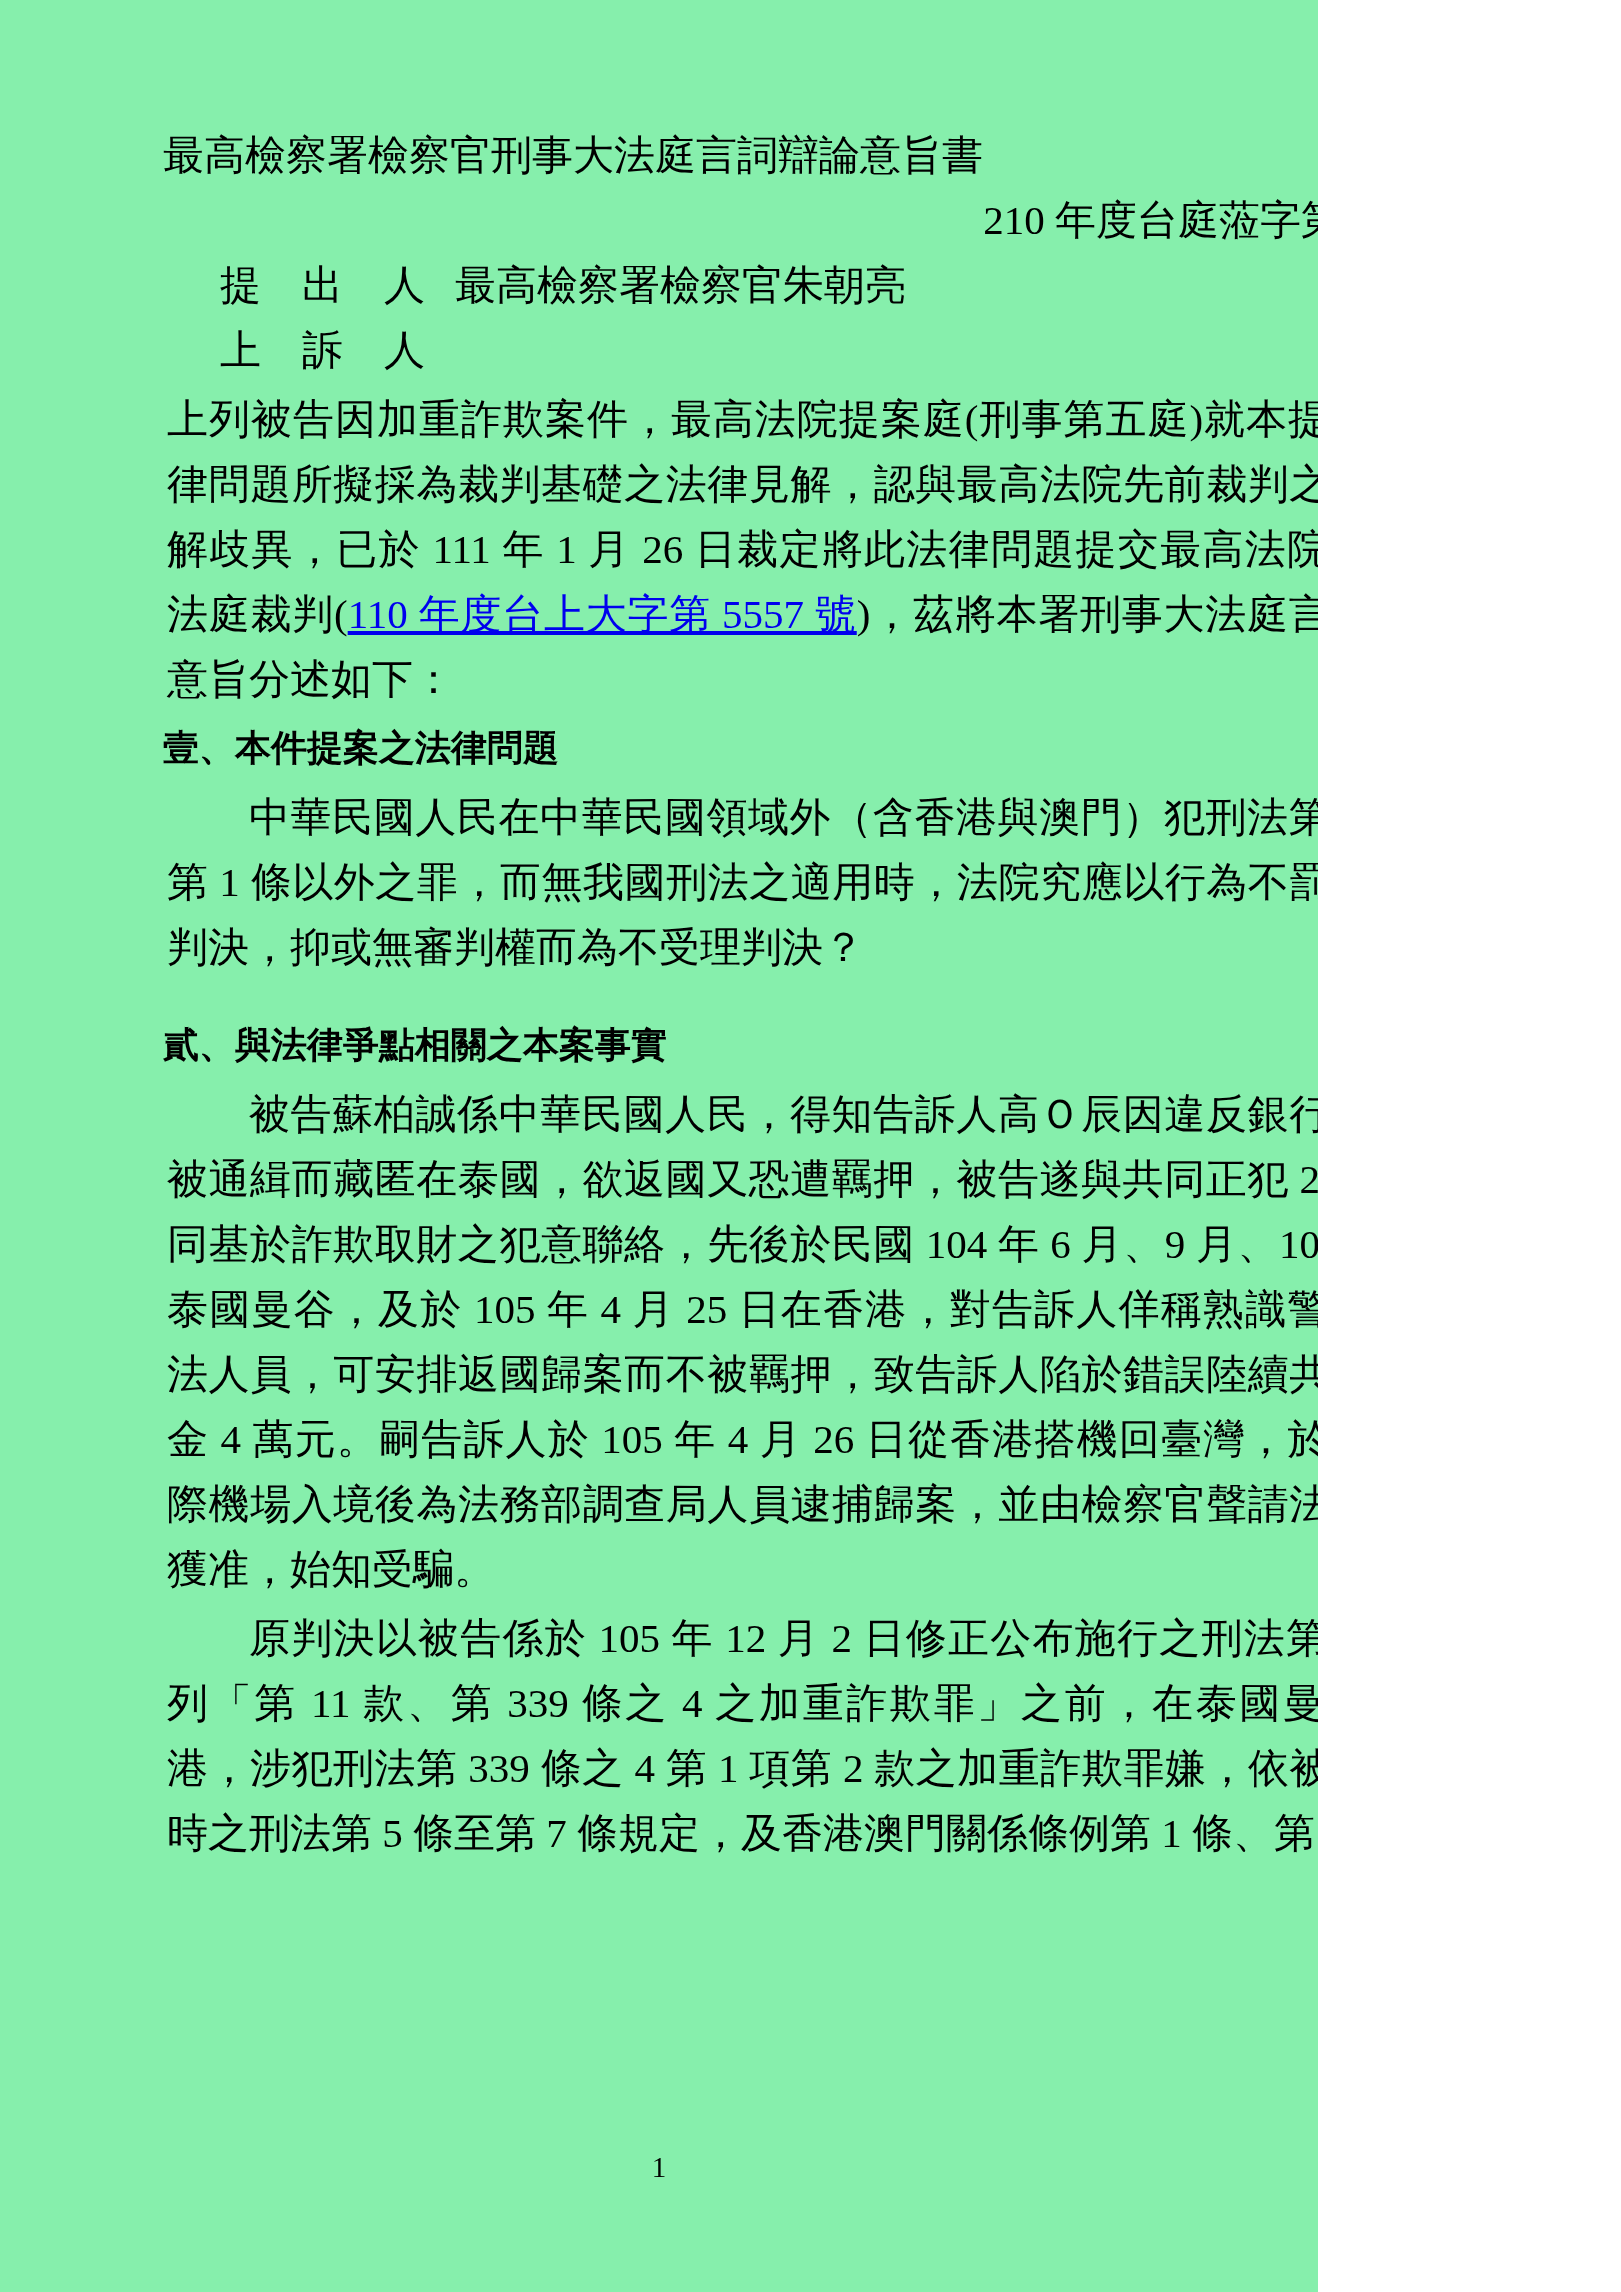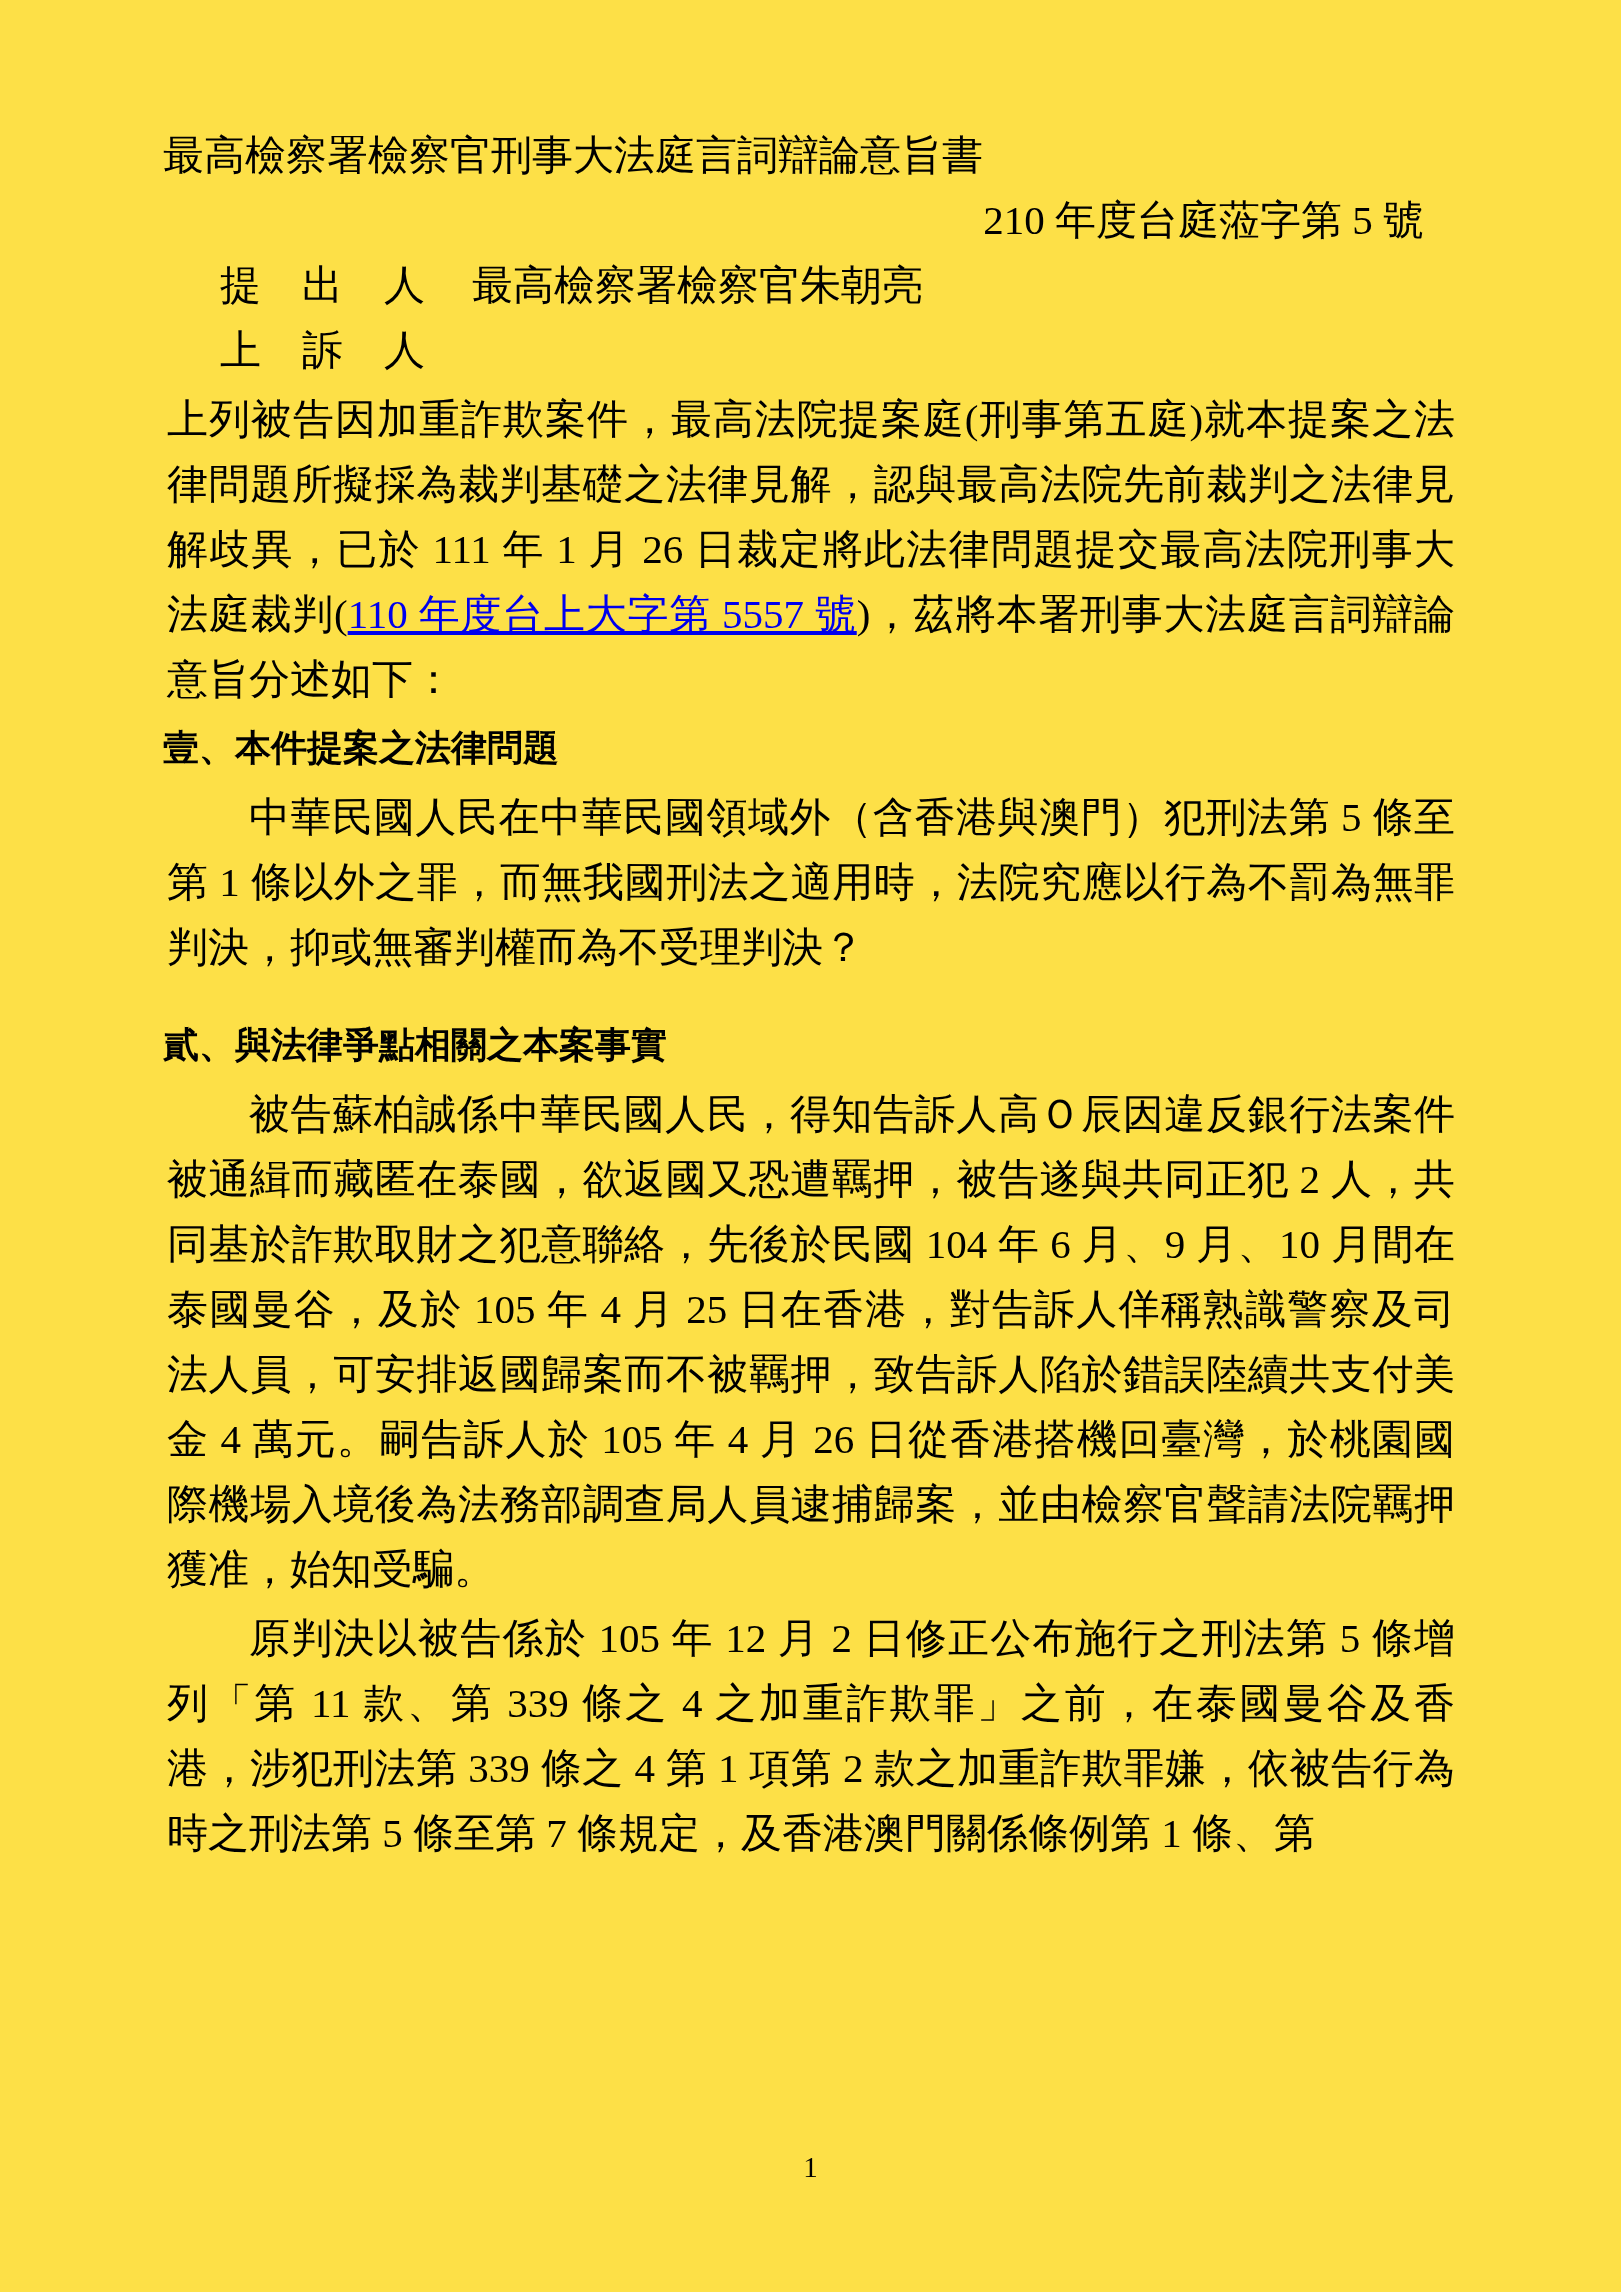--- a/index.html
+++ b/index.html
@@ -1,39 +1,39 @@
 <!DOCTYPE html>
 <html style="--link-color: #0000ee;"><head>
 <meta charset="utf-8">
 <style>
   * { box-sizing: border-box; }
   html, body { margin: 0; padding: 0; background: #ffffff; }
   .page {
     position: relative;
-    width: 1621px;
+    width: 1318px;
     height: 2293px;
-    background: #fde047;
+    background: #86efac;
     color: #000000;
     font-family: "Liberation Serif", "DejaVu Serif", serif;
     overflow: hidden;
   }
   .content {
     position: absolute;
     left: 163px;
     top: 123px;
     width: 1296px;
     font-size: 41px;
     line-height: 65px;
     text-align: justify;
     text-justify: inter-ideograph;
   }
   .doc-title { text-align: left; }
   .case-number { text-align: right; padding-right: 35px; }
   .party-row { padding-left: 57px; }
-  .party-name { margin-left: 47px; }
+  .party-name { margin-left: 30px; }
   p { margin: 4px; }
   .intro { text-indent: 0; }
   .body-para { text-indent: 82px; }
   .sec-heading {
     font-weight: bold;
     font-size: 36px;
     line-height: 65px;
     margin: 0;
   }
   .sec-gap { margin-top: 33px; }

